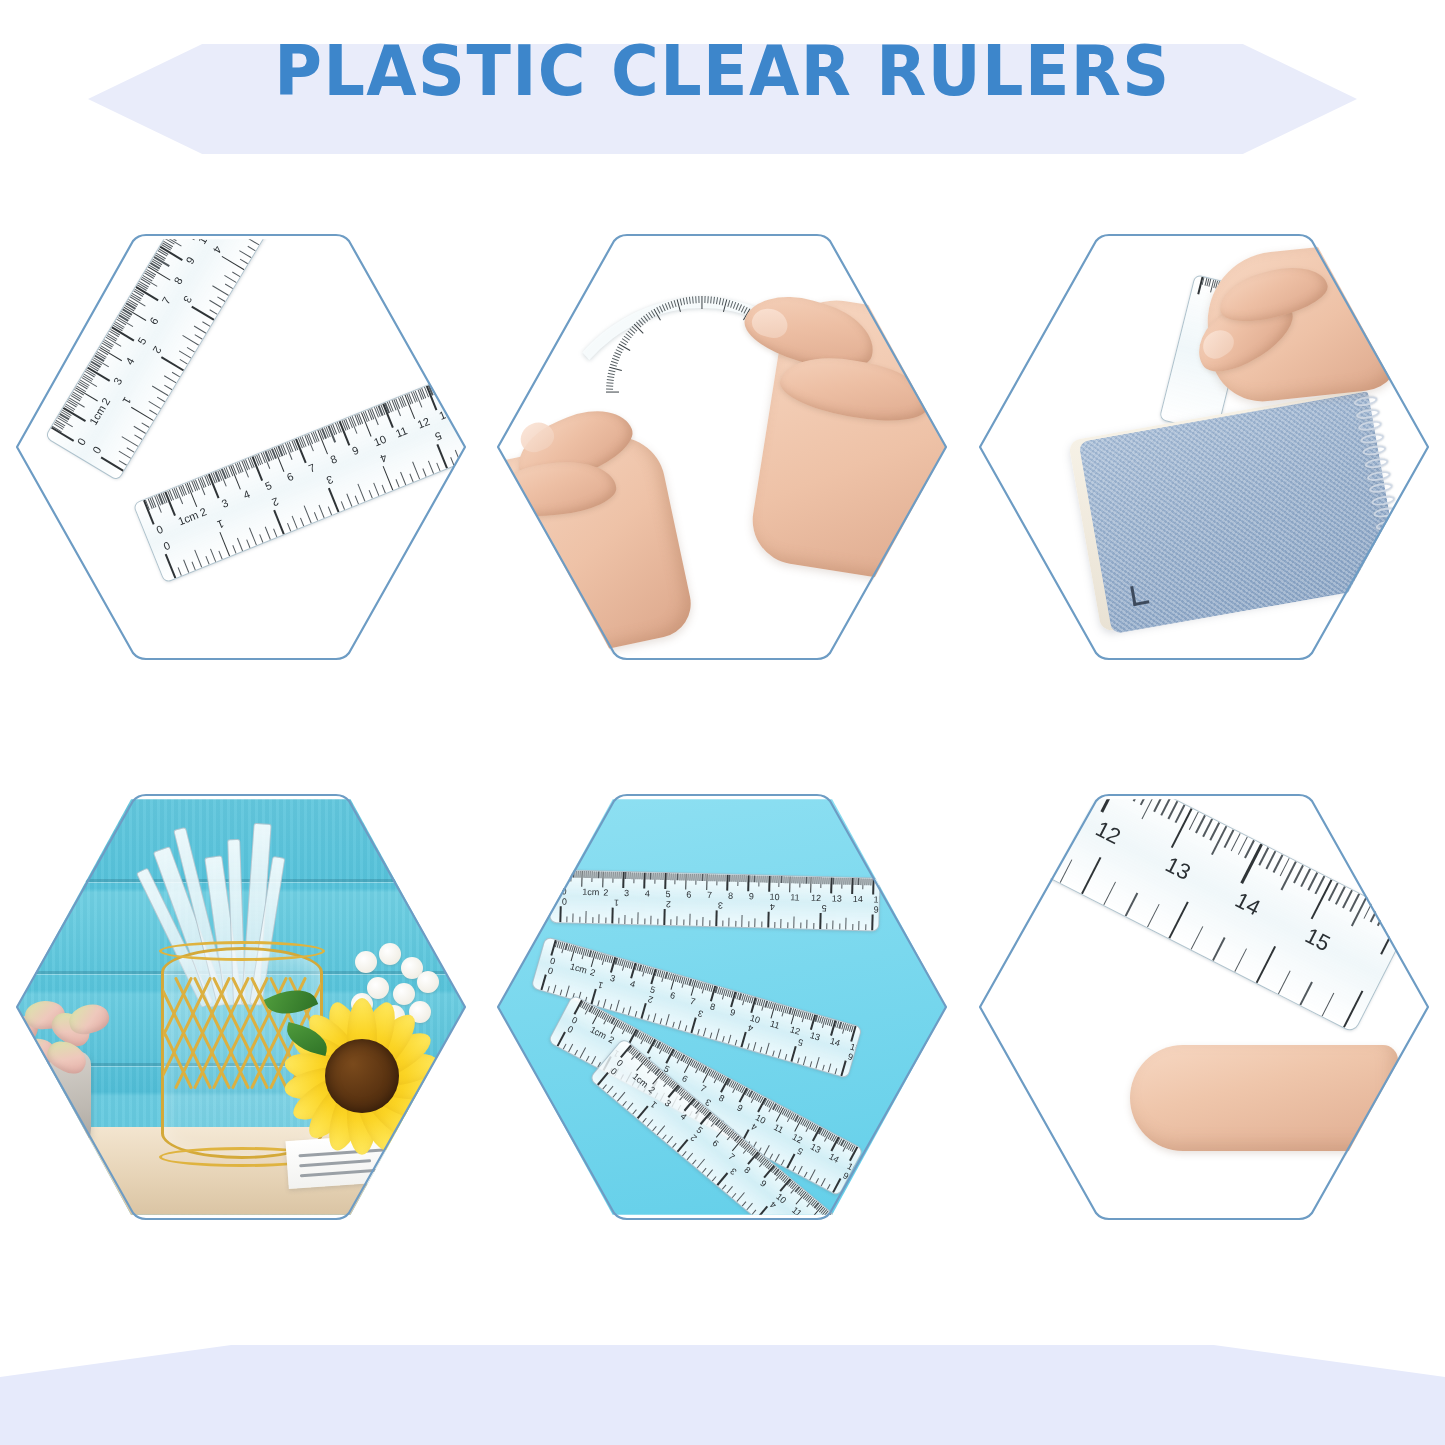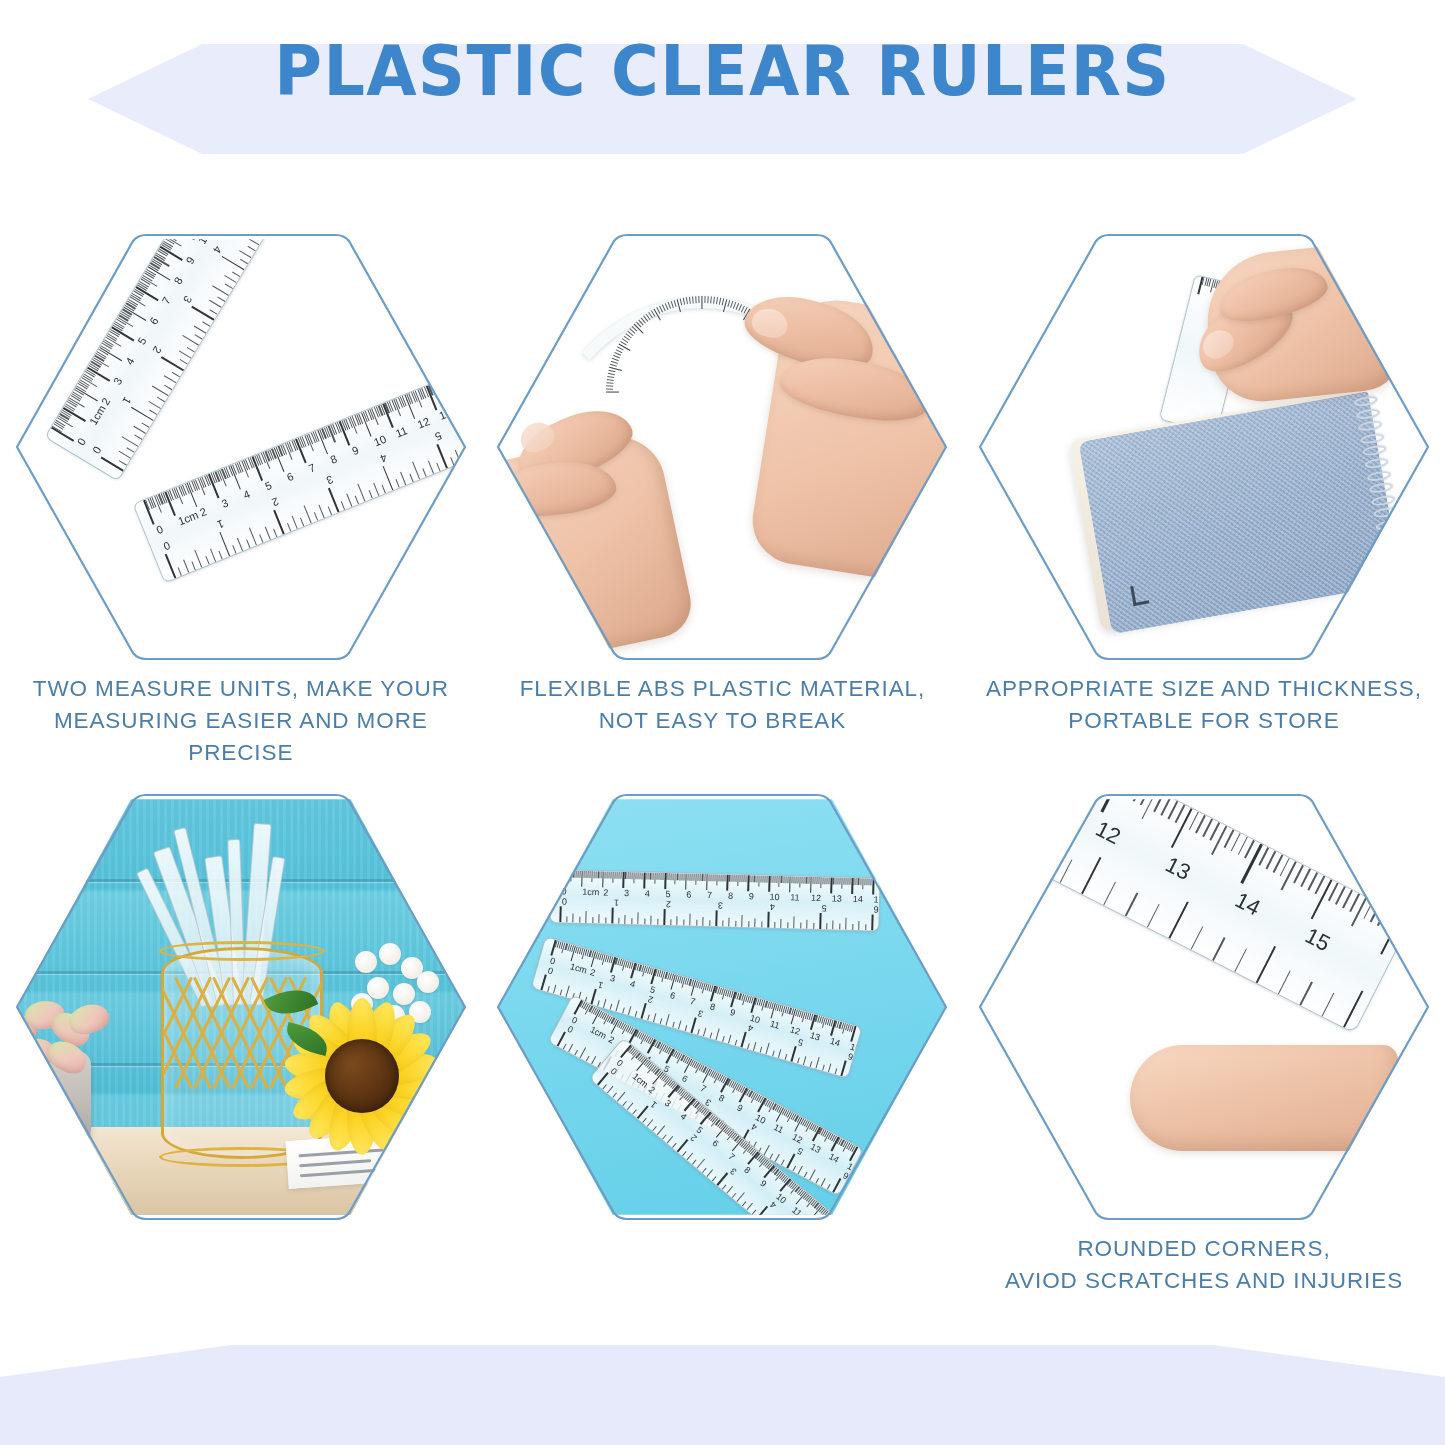--- a/index.html
+++ b/index.html
@@ -743,22 +743,20 @@
                   <div class="num" style="font-size: 11px; left: 187.5px; bottom: 27.52px; transform: rotate(180deg);">3</div>
                   <div class="num" style="font-size: 11px; left: 246.167px; bottom: 27.52px; transform: rotate(180deg);">4</div>
                   <div class="num" style="font-size: 11px; left: 304.833px; bottom: 27.52px; transform: rotate(180deg);">5</div>
                 </div>
             </div>
           </div>
           <svg class="hex-svg" viewBox="0 0 452 428" preserveAspectRatio="none">
             <path d="M 2 214 L 118 8 Q 123 2 131 2 L 321 2 Q 329 2 334 8 L 450 214 L 334 420 Q 329 426 321 426 L 131 426 Q 123 426 118 420 Z"></path>
           </svg>
         </div>
-        <div class="caption">TWO MEASURE UNITS, MAKE YOUR
-MEASURING EASIER AND MORE PRECISE</div>
       </div>
 
       <div class="cell">
         <div class="hex-wrap">
           <div class="hex-clip">
             <div class="photo s2">
 
               <div class="hand">
                 <div class="palm" style="left:-40px;top:214px;width:220px;height:206px;border-radius:70px 48px 34px 60px;transform:rotate(-12deg);"></div>
                 <div class="finger" style="left:16px;top:182px;width:120px;height:58px;transform:rotate(-22deg);"></div>
@@ -872,22 +870,20 @@
                 <div class="finger" style="left:246px;top:66px;width:132px;height:62px;transform:rotate(16deg);"></div>
                 <div class="nail" style="left:254px;top:74px;width:36px;height:28px;transform:rotate(16deg);"></div>
                 <div class="finger" style="left:282px;top:126px;width:150px;height:56px;transform:rotate(10deg);"></div>
               </div>
             </div>
           </div>
           <svg class="hex-svg" viewBox="0 0 452 428" preserveAspectRatio="none">
             <path d="M 2 214 L 118 8 Q 123 2 131 2 L 321 2 Q 329 2 334 8 L 450 214 L 334 420 Q 329 426 321 426 L 131 426 Q 123 426 118 420 Z"></path>
           </svg>
         </div>
-        <div class="caption">FLEXIBLE ABS PLASTIC MATERIAL,
-NOT EASY TO BREAK</div>
       </div>
 
       <div class="cell">
         <div class="hex-wrap">
           <div class="hex-clip">
             <div class="photo s3">
               <div class="ruler clear ins-ruler" id="r3" style="transform: rotate(14deg);">
                   <div class="tick maj" style="left: 6px; top: 0px; height: 18px;"></div>
                   <div class="tick" style="left: 8.3px; top: 0px; height: 7.8px;"></div>
                   <div class="tick" style="left: 10.6px; top: 0px; height: 7.8px;"></div>
@@ -944,22 +940,20 @@
                 <div class="finger" style="left:212px;top:70px;width:104px;height:56px;transform:rotate(-32deg);"></div>
                 <div class="nail" style="left:222px;top:96px;width:32px;height:26px;transform:rotate(-32deg);"></div>
                 <div class="finger" style="left:238px;top:36px;width:110px;height:46px;transform:rotate(-14deg);"></div>
               </div>
             </div>
           </div>
           <svg class="hex-svg" viewBox="0 0 452 428" preserveAspectRatio="none">
             <path d="M 2 214 L 118 8 Q 123 2 131 2 L 321 2 Q 329 2 334 8 L 450 214 L 334 420 Q 329 426 321 426 L 131 426 Q 123 426 118 420 Z"></path>
           </svg>
         </div>
-        <div class="caption">APPROPRIATE SIZE AND THICKNESS,
-PORTABLE FOR STORE</div>
       </div>
     </div>
 
     <div class="row">
 
       <div class="cell">
         <div class="hex-wrap">
           <div class="hex-clip">
             <div class="photo s4">
               <div class="wood">
@@ -2006,20 +2000,18 @@
                   <div class="num" style="font-size: 15px; left: 18px; bottom: 46.08px; transform: rotate(180deg);">inch</div>
                   <div class="num" style="font-size: 22px; left: 50px; bottom: 43.52px; transform: rotate(180deg);">0</div>
                 </div>
               <div class="bigfinger"></div>
             </div>
           </div>
           <svg class="hex-svg" viewBox="0 0 452 428" preserveAspectRatio="none">
             <path d="M 2 214 L 118 8 Q 123 2 131 2 L 321 2 Q 329 2 334 8 L 450 214 L 334 420 Q 329 426 321 426 L 131 426 Q 123 426 118 420 Z"></path>
           </svg>
         </div>
-        <div class="caption">ROUNDED CORNERS,
-AVIOD SCRATCHES AND INJURIES</div>
       </div>
     </div>
   </div>
 
   <div class="bottom-banner"></div>
 </div>
 
 </body></html>

